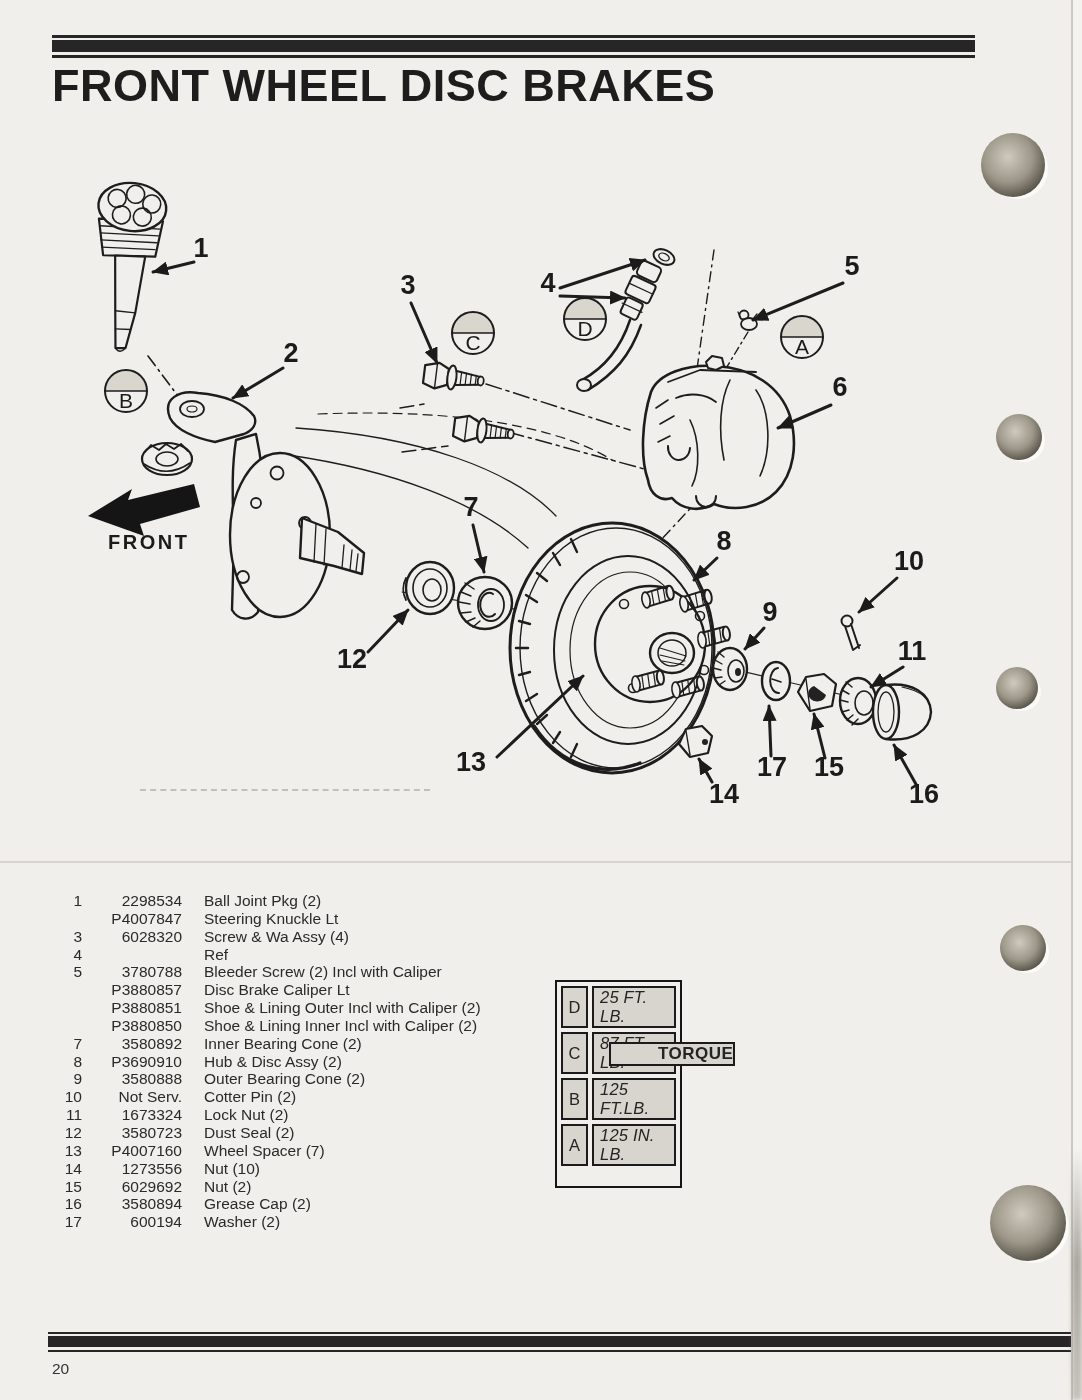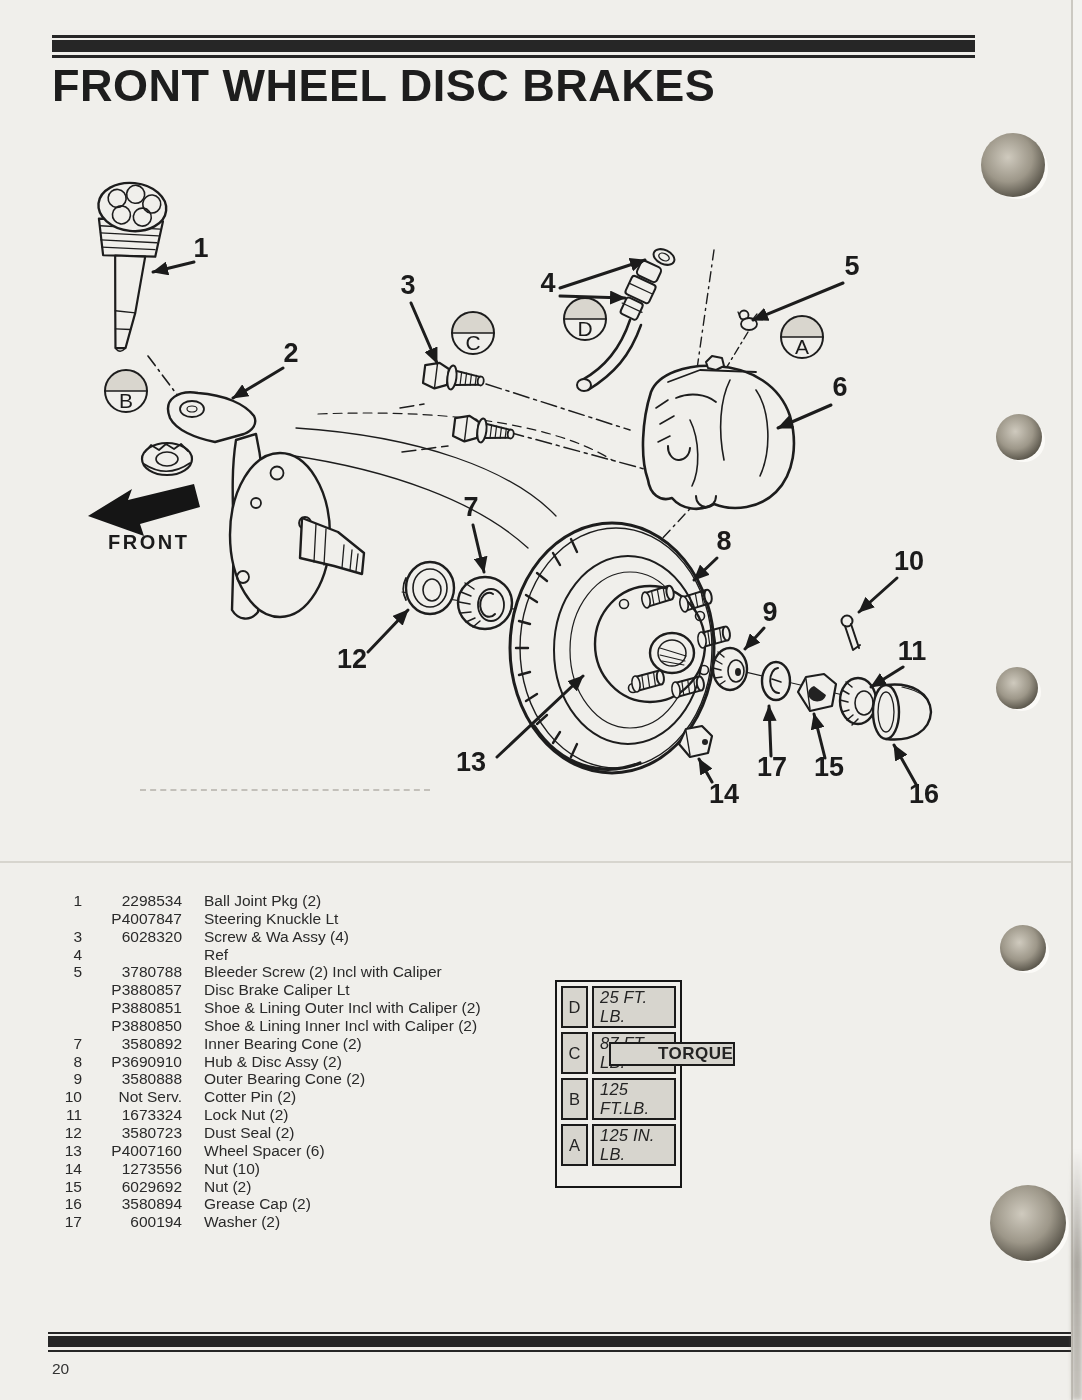--- a/index.html
+++ b/index.html
@@ -330,21 +330,21 @@
       <div class="plist-row"><span class="col-item">5</span><span class="col-part">3780788</span><span class="col-desc">Bleeder Screw (2) Incl with Caliper</span></div>
       <div class="plist-row"><span class="col-item"></span><span class="col-part">P3880857</span><span class="col-desc">Disc Brake Caliper Lt</span></div>
       <div class="plist-row"><span class="col-item"></span><span class="col-part">P3880851</span><span class="col-desc">Shoe &amp; Lining Outer Incl with Caliper (2)</span></div>
       <div class="plist-row"><span class="col-item"></span><span class="col-part">P3880850</span><span class="col-desc">Shoe &amp; Lining Inner Incl with Caliper (2)</span></div>
       <div class="plist-row"><span class="col-item">7</span><span class="col-part">3580892</span><span class="col-desc">Inner Bearing Cone (2)</span></div>
       <div class="plist-row"><span class="col-item">8</span><span class="col-part">P3690910</span><span class="col-desc">Hub &amp; Disc Assy (2)</span></div>
       <div class="plist-row"><span class="col-item">9</span><span class="col-part">3580888</span><span class="col-desc">Outer Bearing Cone (2)</span></div>
       <div class="plist-row"><span class="col-item">10</span><span class="col-part">Not Serv.</span><span class="col-desc">Cotter Pin (2)</span></div>
       <div class="plist-row"><span class="col-item">11</span><span class="col-part">1673324</span><span class="col-desc">Lock Nut (2)</span></div>
       <div class="plist-row"><span class="col-item">12</span><span class="col-part">3580723</span><span class="col-desc">Dust Seal (2)</span></div>
-      <div class="plist-row"><span class="col-item">13</span><span class="col-part">P4007160</span><span class="col-desc">Wheel Spacer (6)</span></div>
+      <div class="plist-row"><span class="col-item">13</span><span class="col-part">P4007160</span><span class="col-desc">Wheel Spacer (7)</span></div>
       <div class="plist-row"><span class="col-item">14</span><span class="col-part">1273556</span><span class="col-desc">Nut (10)</span></div>
       <div class="plist-row"><span class="col-item">15</span><span class="col-part">6029692</span><span class="col-desc">Nut (2)</span></div>
       <div class="plist-row"><span class="col-item">16</span><span class="col-part">3580894</span><span class="col-desc">Grease Cap (2)</span></div>
       <div class="plist-row"><span class="col-item">17</span><span class="col-part">600194</span><span class="col-desc">Washer (2)</span></div>
     </div>
 
   <div class="ttable">
     <div style="display:contents"><div class="tcell key">D</div><div class="tcell val">25 FT. LB.</div><div class="tcell key">C</div><div class="tcell val">87 FT. LB.</div><div class="tcell key">B</div><div class="tcell val">125 FT.LB.</div><div class="tcell key">A</div><div class="tcell val">125 IN. LB.</div><div class="tcell empty"></div><div class="tcell title">TORQUE</div></div>
   </div>
 

